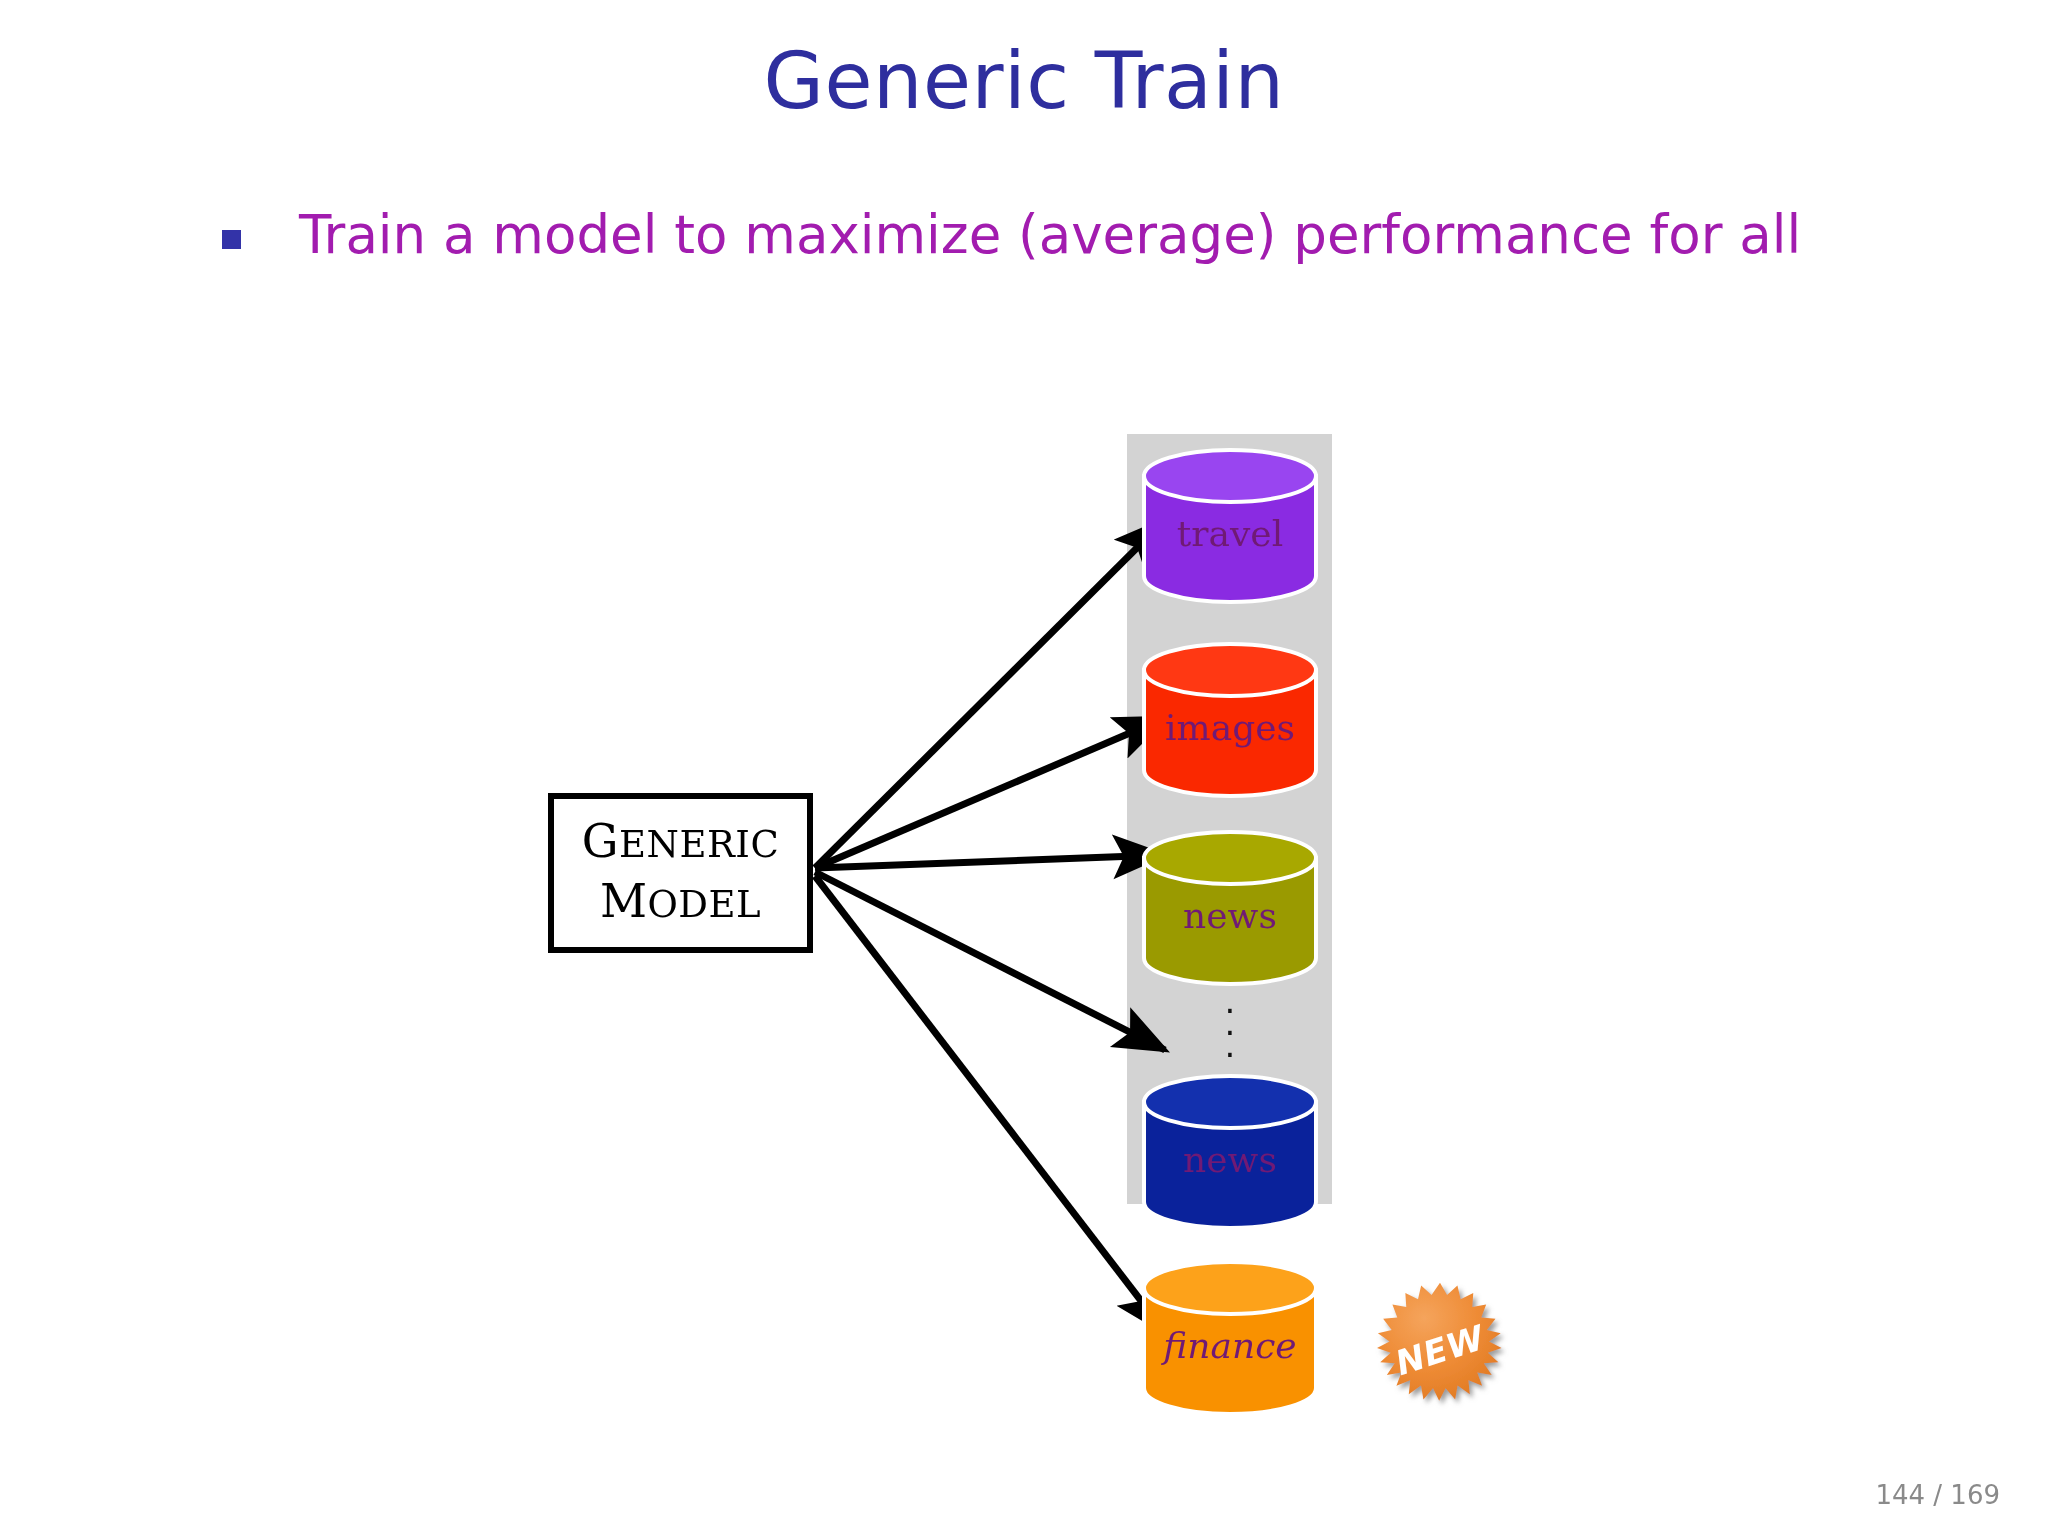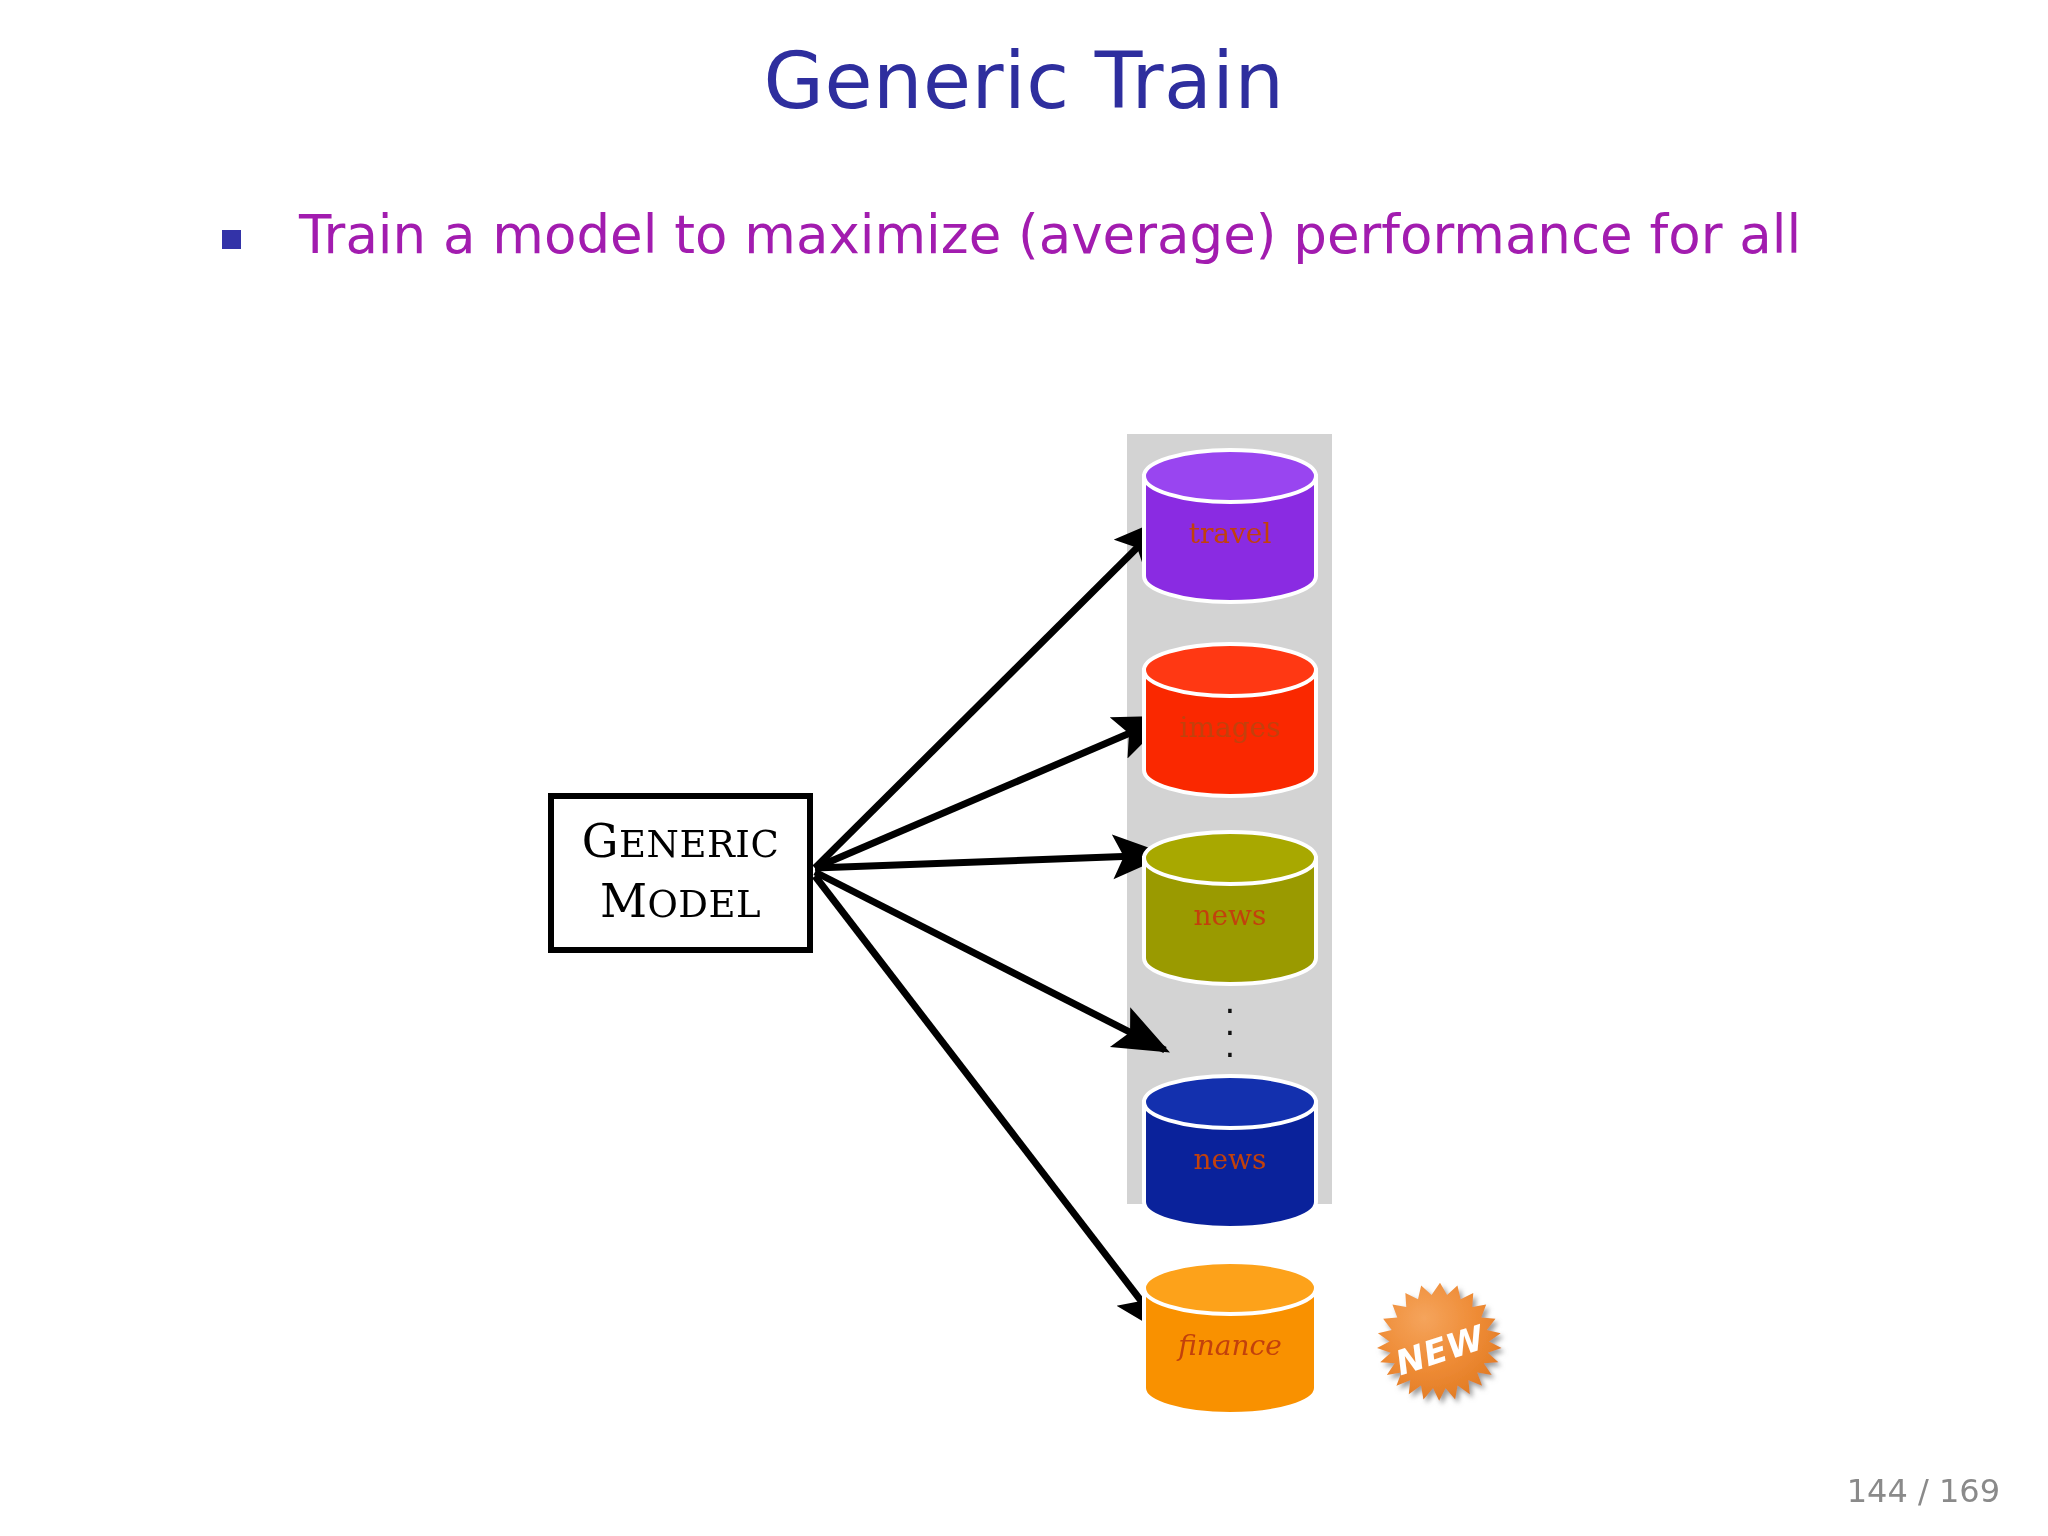--- a/index.html
+++ b/index.html
@@ -128,23 +128,23 @@
   }
   .cyl .cyl-label {
     position: absolute;
     left: 0;
     top: 0;
     width: 180px;
     height: 160px;
     display: flex;
     align-items: center;
     justify-content: center;
-    color: #c2410c;
+    color: #701a75;
     font-family: "DejaVu Serif", serif;
-    font-size: 28px;
+    font-size: 36px;
     line-height: 1;
     padding-top: 16px;
     box-sizing: border-box;
     pointer-events: none;
   }
 
   .vdots {
     position: absolute;
     z-index: 2;
     width: 40px;
@@ -180,21 +180,21 @@
     pointer-events: none;
   }
 
   
   .page-number {
     position: absolute;
     right: 48px;
     bottom: 26px;
     color: #8A8A8A;
     font-family: "DejaVu Sans", sans-serif;
-    font-size: 32px;
+    font-size: 26px;
   }
 </style>
 </head>
 <body>
 
 <div class="slide-title">Generic Train</div>
 
 <div class="bullet-block">
   <div class="bullet-marker"></div>
   <div class="bullet-text">

